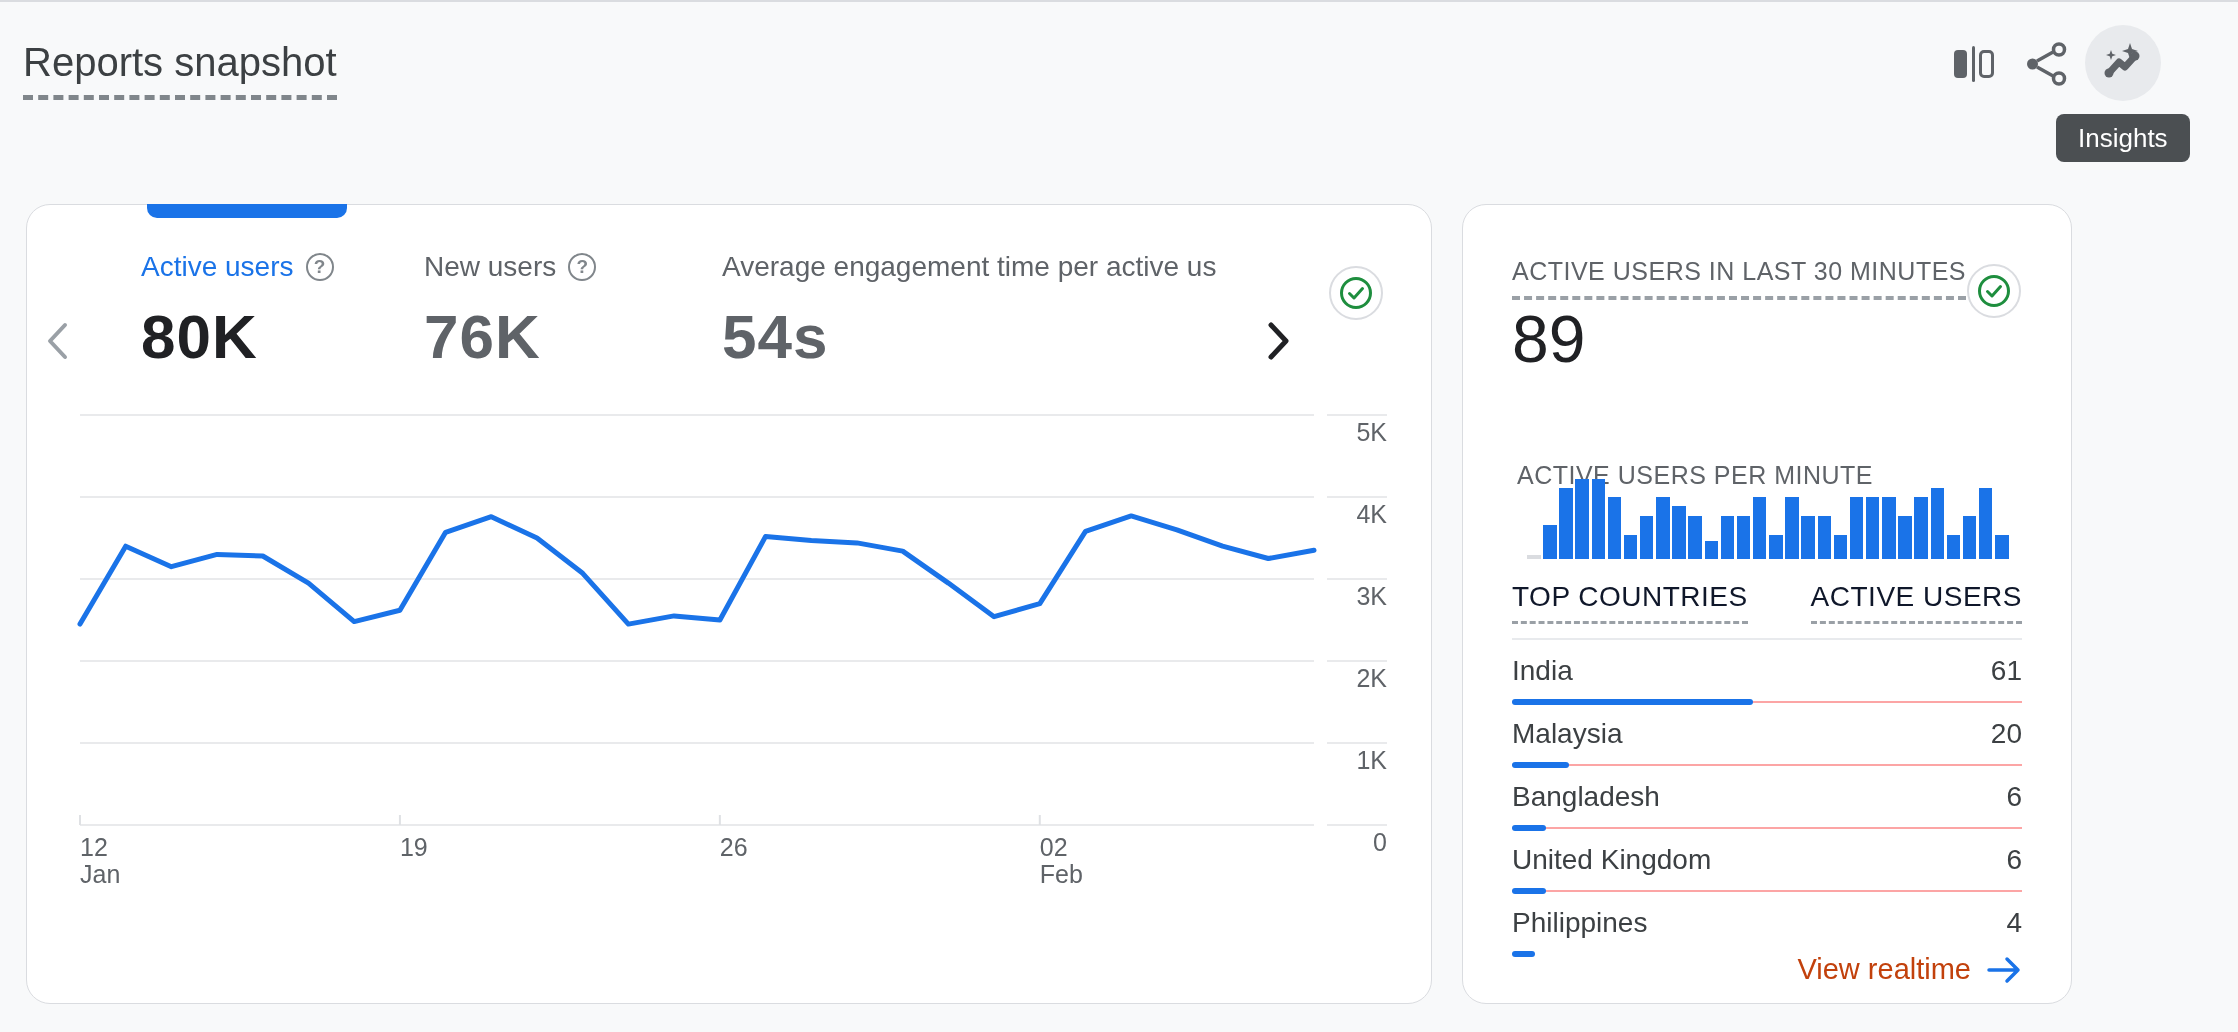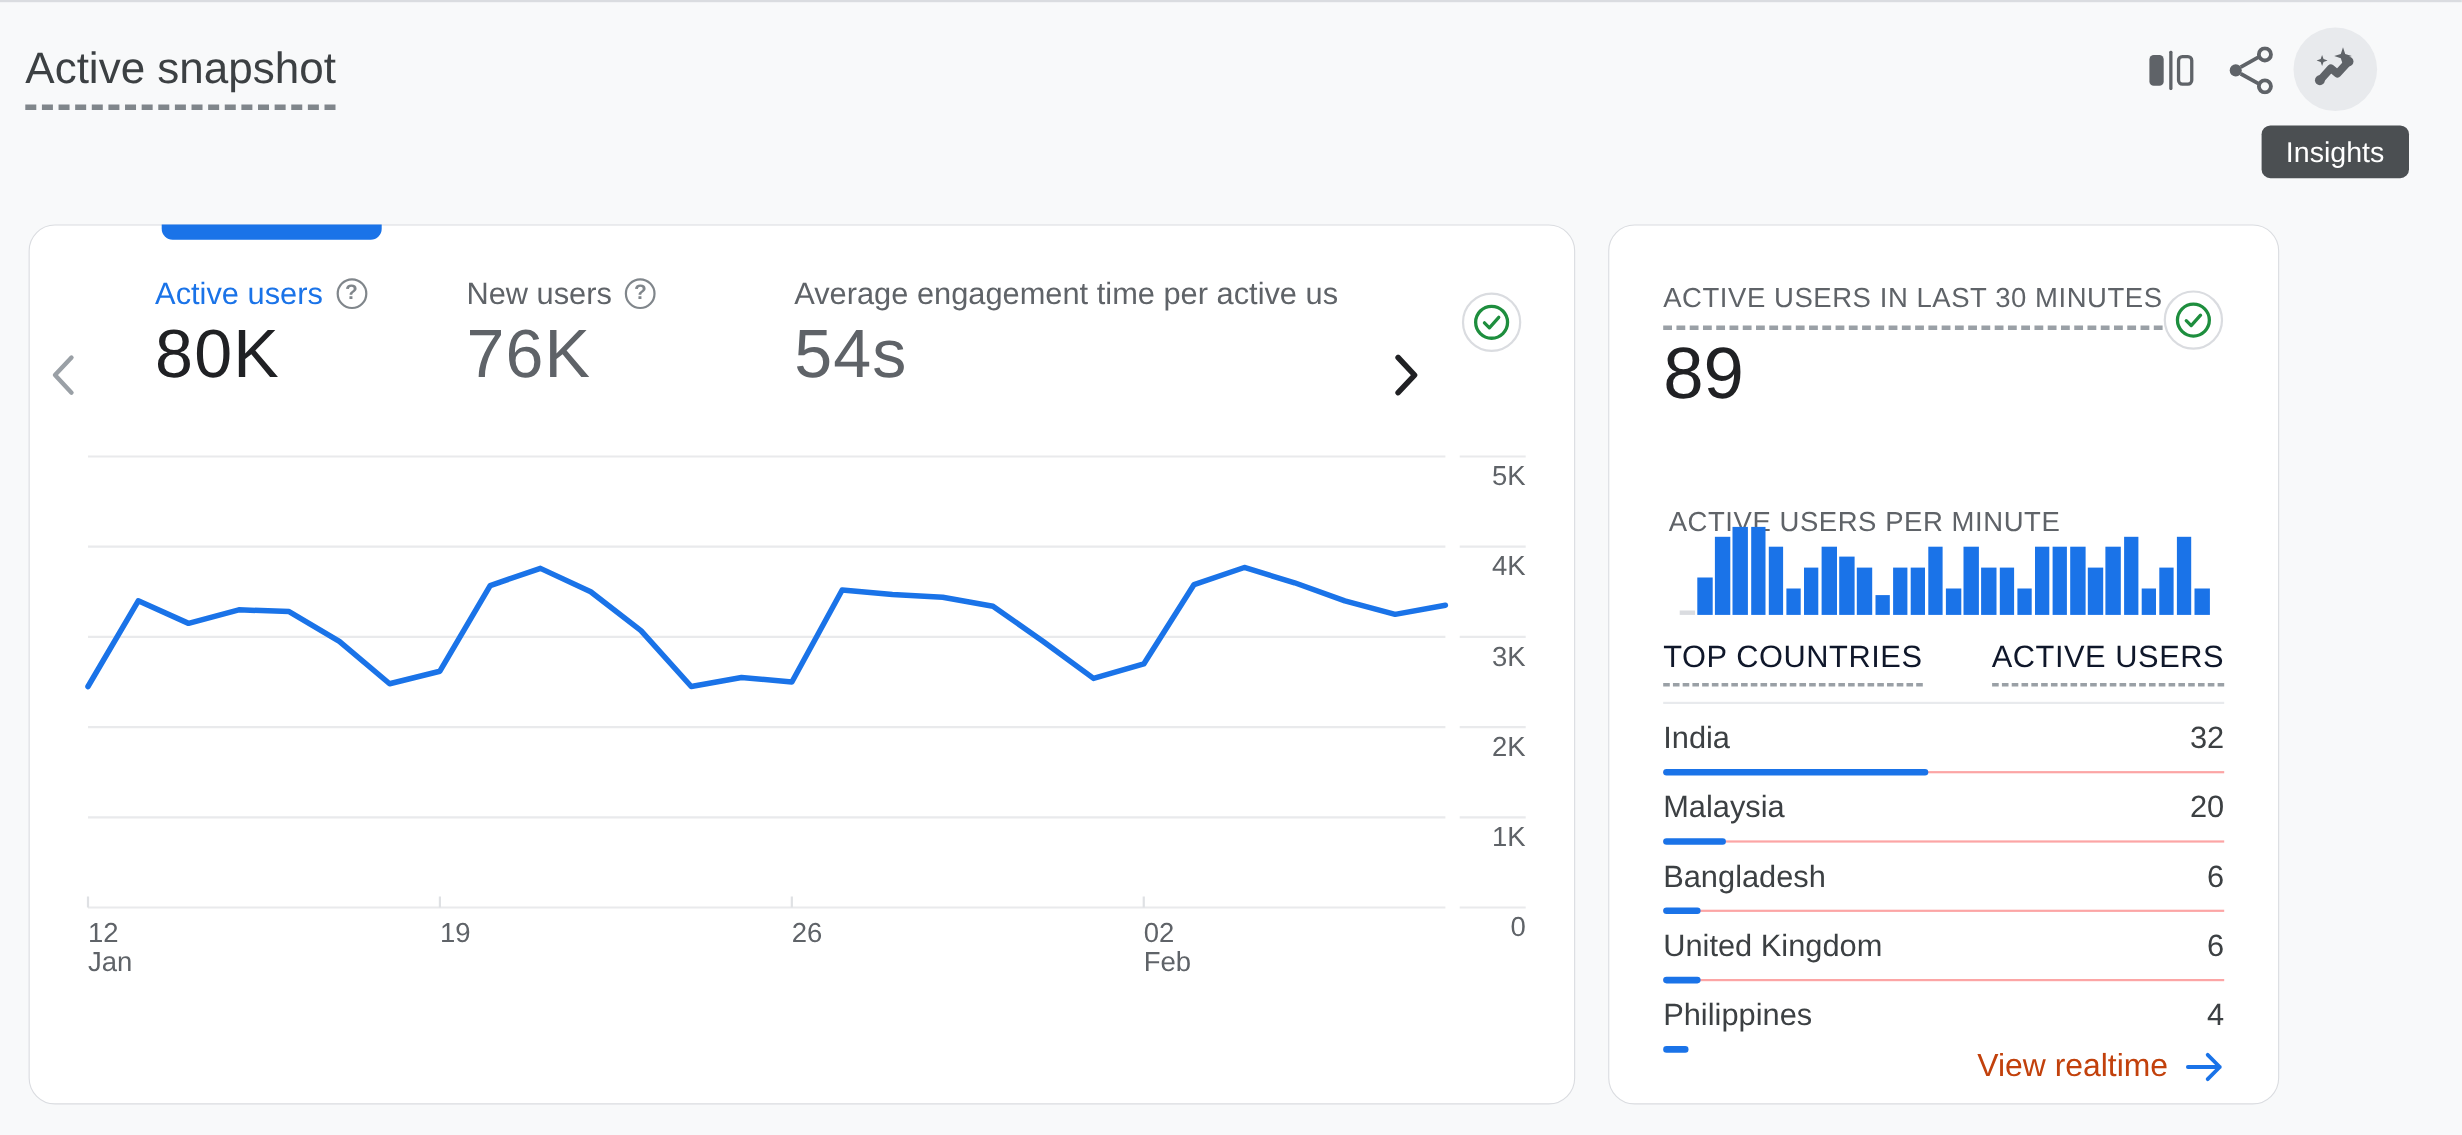--- a/index.html
+++ b/index.html
@@ -45,21 +45,21 @@
   }
   .carousel-chevron { position:absolute; top:108px; width:40px; height:56px;
     display:flex; align-items:center; justify-content:center; cursor:pointer; }
   .chev-left  { left:10px;  color:#9aa0a6; }
   .chev-right { left:1232px; color:#202124; }
   .metric { position:absolute; top:42px; }
   .metric-1 { left:114px; } .metric-2 { left:397px; } .metric-3 { left:695px; }
   .metric-label-row { display:flex; align-items:center; gap:12px; height:40px; }
   .metric-label { font-size:28px; color:#5f6368; white-space:nowrap; }
   .metric-1 .metric-label { color:#1a73e8; }
-  .metric-value { font-size:62px; font-weight:400; color:#5f6368; letter-spacing:1px; }
+  .metric-value { font-size:62px; font-weight:700; color:#5f6368; margin-top:14px; letter-spacing:1px; }
   .metric-1 .metric-value { color:#202124; }
   .help-icon {
     width:28px; height:28px; border-radius:50%; border:2px solid #80868b;
     color:#80868b; font-size:19px; font-weight:700; line-height:24px; text-align:center;
     cursor:pointer; flex:0 0 auto;
   }
   .status-check {
     position:absolute; width:54px; height:54px; border-radius:50%;
     background:#fff; border:2px solid #dadce0;
     display:flex; align-items:center; justify-content:center; cursor:pointer;
@@ -94,21 +94,21 @@
   .rt-users   { font-size:28px; color:#3c4043; }
   .rt-bar-line { position:absolute; left:0; bottom:-4px; height:6px;
     background:#1a73e8; border-radius:3px; }
   .rt-link-row { position:absolute; right:42px; top:740px; display:flex; align-items:center;
     gap:16px; cursor:pointer; padding:8px; border-radius:8px; }
   .rt-link { font-size:29px; font-weight:500; color:#c2410c; }
 </style>
 </head>
 <body>
 
-<h1 class="page-title">Active snapshot</h1>
+<h1 class="page-title">Reports snapshot</h1>
 
 <span class="hdr-icon icon-compare">
   <svg width="42" height="36" viewBox="0 0 42 36" fill="none">
     <rect x="1" y="4" width="13" height="28" rx="4" fill="#5f6368"></rect>
     <rect x="19" y="0" width="3" height="36" rx="1.5" fill="#5f6368"></rect>
     <rect x="27.5" y="5.5" width="12" height="25" rx="3.5" fill="none" stroke="#5f6368" stroke-width="3"></rect>
   </svg>
 </span>
 
 <span class="hdr-icon icon-share">
@@ -260,21 +260,21 @@
     </div>
 
   <div class="rt-pad rt-table">
     <div class="rt-thead">
       <span class="rt-th">TOP COUNTRIES</span>
       <span class="rt-th">ACTIVE USERS</span>
     </div>
     <div id="country-rows">
         <div class="rt-row">
           <span class="rt-country">India</span>
-          <span class="rt-users">32</span>
+          <span class="rt-users">61</span>
           <div class="rt-bar-line" style="width: 47.2%;"></div>
         </div>
         <div class="rt-row">
           <span class="rt-country">Malaysia</span>
           <span class="rt-users">20</span>
           <div class="rt-bar-line" style="width: 11.2%;"></div>
         </div>
         <div class="rt-row">
           <span class="rt-country">Bangladesh</span>
           <span class="rt-users">6</span>

